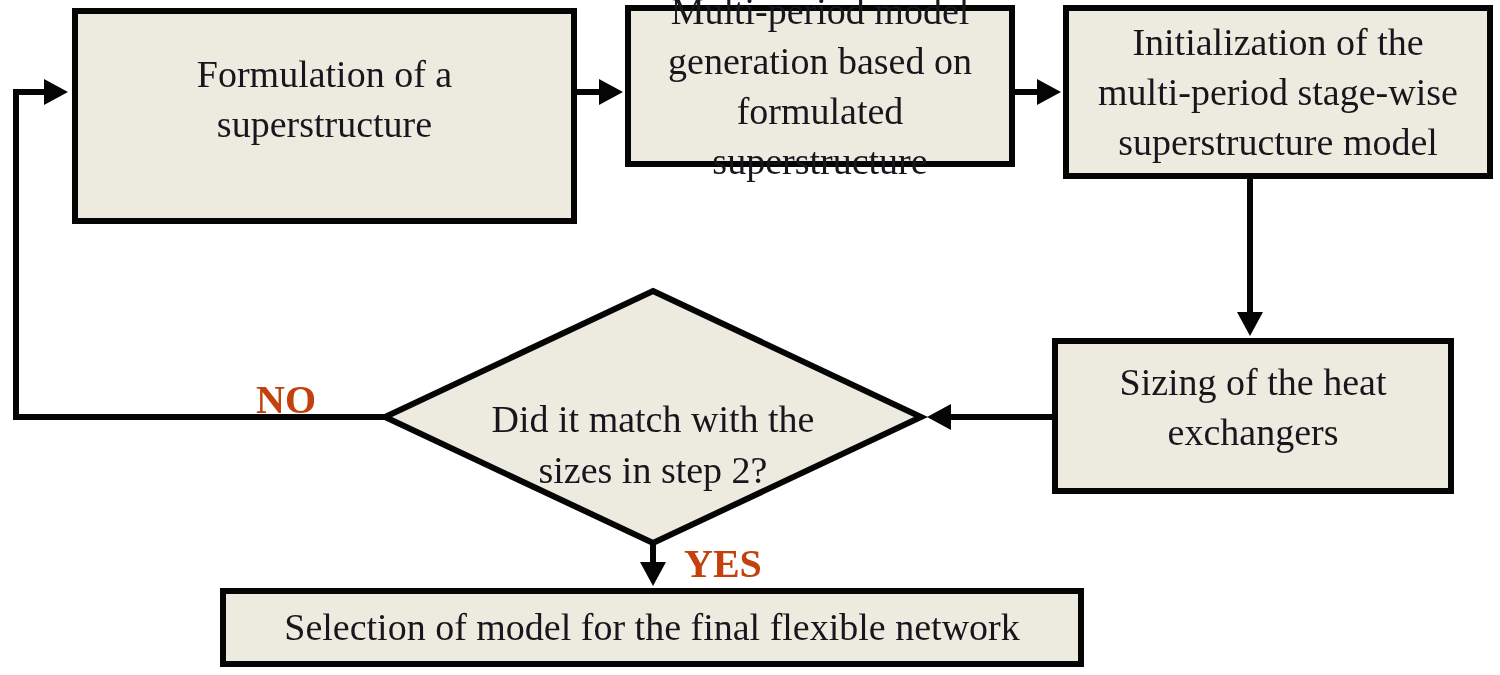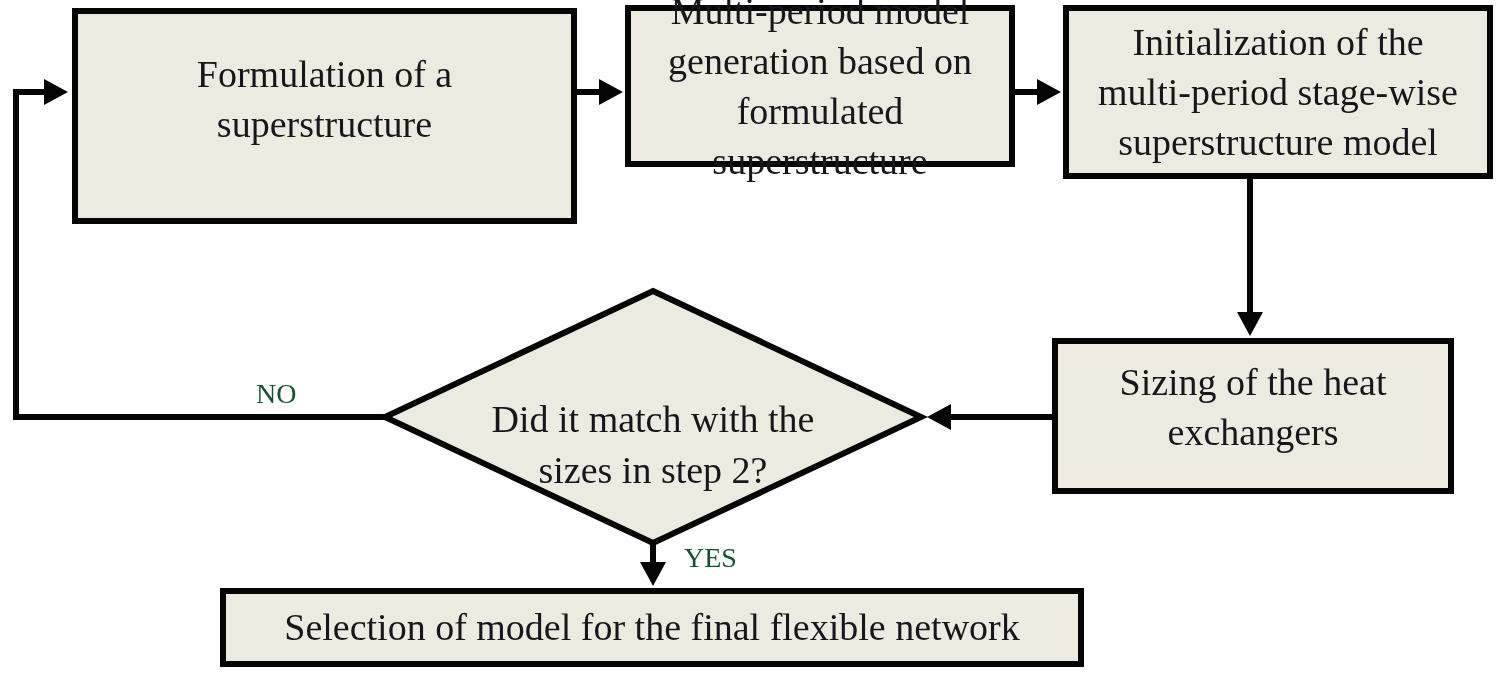--- a/index.html
+++ b/index.html
@@ -39,23 +39,24 @@
     position: absolute;
     left: 433px; top: 394px;
     width: 440px;
     text-align: center;
     font-size: 38px;
     line-height: 1.35;
     white-space: pre-line;
   }
   .edge-label {
     position: absolute;
-    font-size: 28px;
+    font-size: 40px;
     line-height: 1;
-    color: #14532d;
+    color: #c2410c;
+    font-weight: bold;
   }
   .edge-label.no  { left: 256px; top: 380px; }
   .edge-label.yes { left: 684px; top: 544px; }
   .wire { stroke: #050505; stroke-width: 6; fill: none; }
   .head { fill: #050505; stroke: none; }
   .diamond-shape { fill: #edeadf; stroke: #050505; stroke-width: 6; stroke-linejoin: miter; }
 </style>
 </head>
 <body>
 

